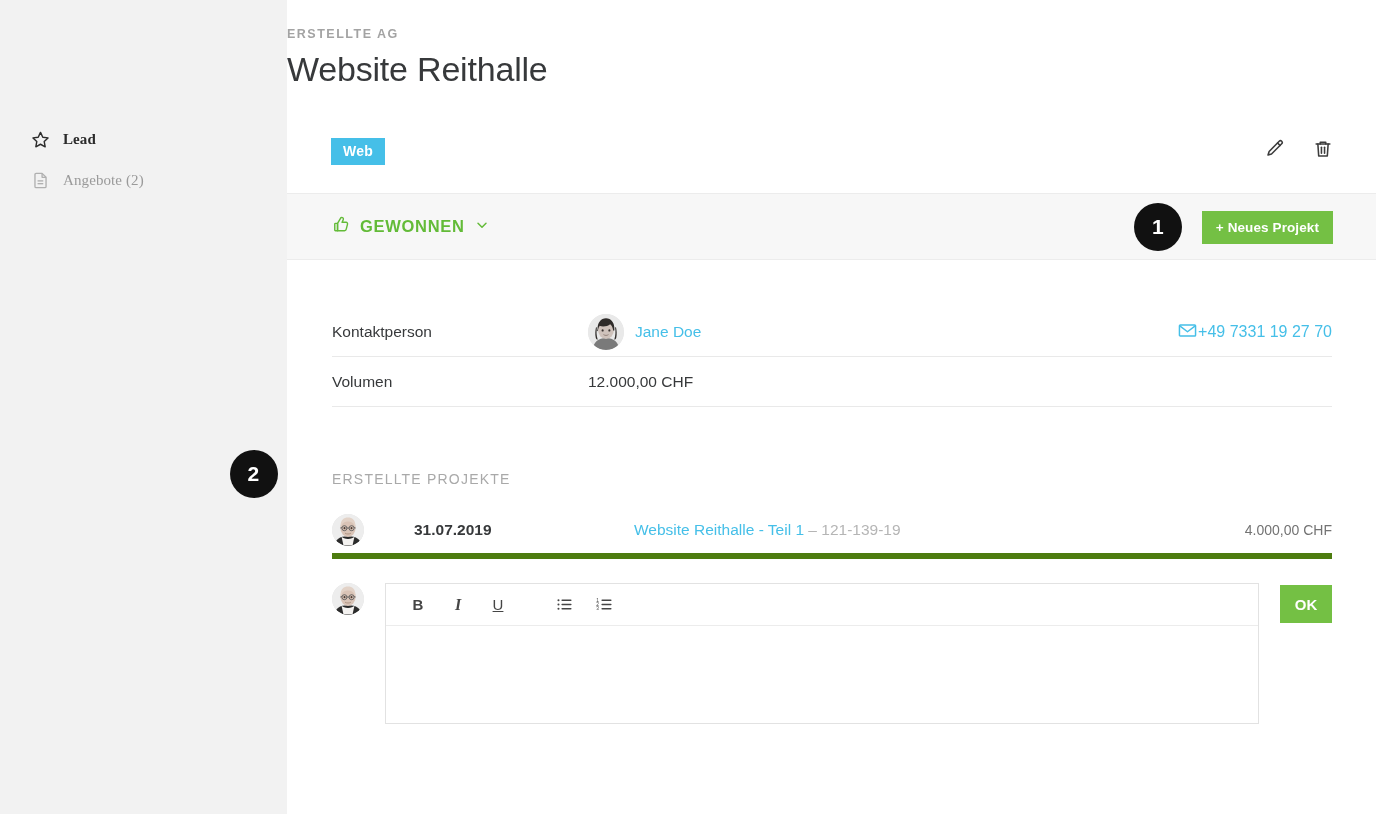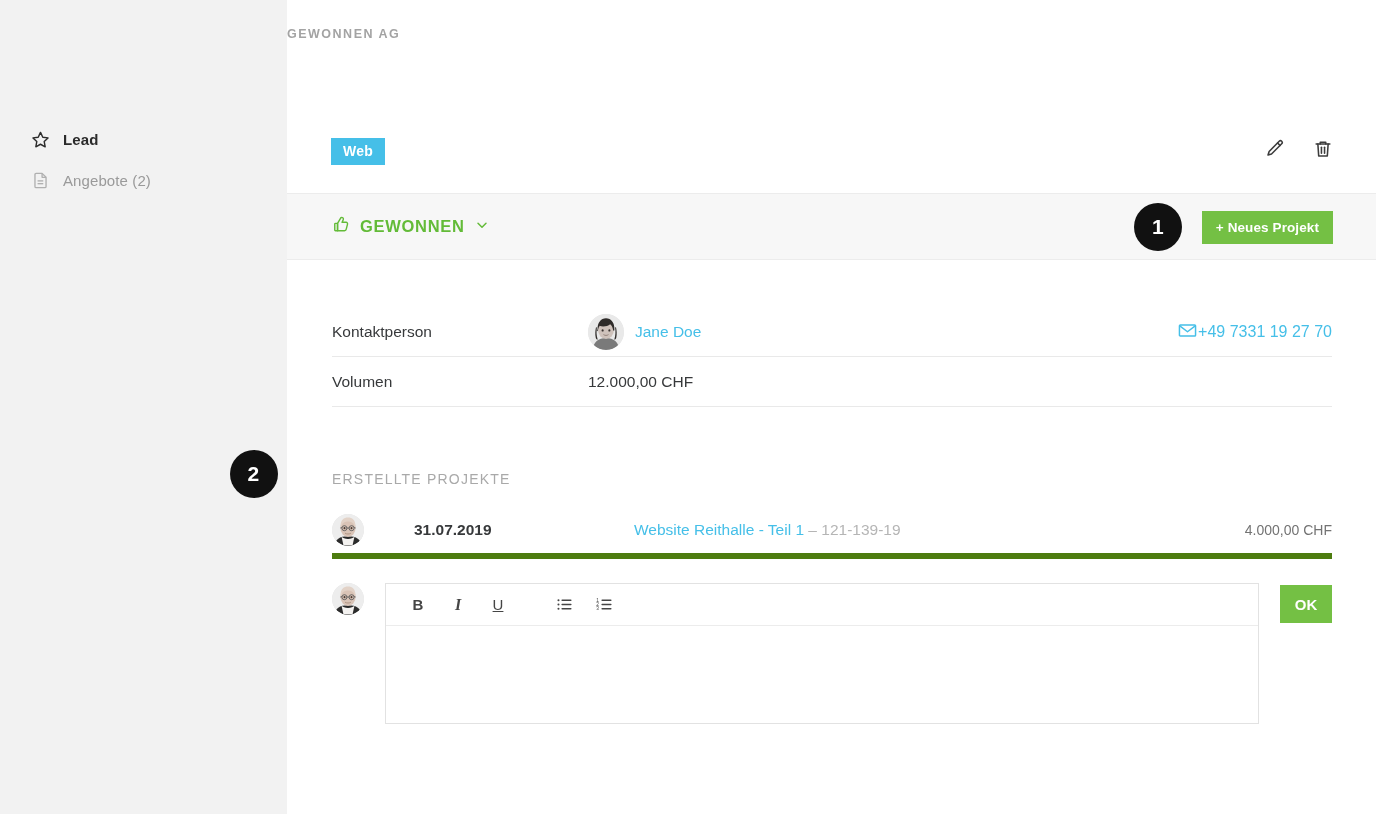--- a/index.html
+++ b/index.html
@@ -19,21 +19,21 @@
   }
   .nav-item {
     display: flex; align-items: center;
     gap: 13px;
     padding-left: 31px;
     height: 30px;
   }
   .nav-item.first { margin-top: 124px; }
   .nav-item.second { margin-top: 11px; }
   .nav-ico { width: 19px; height: 19px; display: block; flex: 0 0 auto; }
-  .nav-label { font-size: 15px; color: #2b2b2b; font-weight: bold; letter-spacing: .1px; }
+  .nav-label { font-size: 15px; color: #2b2b2b; font-weight: bold; letter-spacing: .1px; font-family: Liberation Serif, serif; }
   .nav-label.muted { color: #9a9a9a; font-weight: normal; }
 
   
   .page-head { position: absolute; left: 287px; top: 0; width: 1113px; }
   .company {
     font-size: 12.5px; letter-spacing: 1.5px; color: #a3a3a3;
     font-weight: bold; padding: 27px 0 0 0; margin-left: 0;
   }
   .title {
     font-size: 34px; color: #37393b; font-weight: normal;
@@ -194,21 +194,22 @@
           <line x1="8.3" y1="12.5" x2="15.5" y2="12.5"></line>
           <line x1="8.3" y1="16" x2="15.5" y2="16"></line>
         </svg>
       </span>
       <span class="nav-label muted">Angebote (2)</span>
     </div>
 
   </div>
 
   <div class="page-head">
-    <div class="company">GEWONNEN AG</div>
+    <div class="company">ERSTELLTE AG</div>
+    <div class="title">Website Reithalle</div>
   </div>
 
   <div class="card">
 
     <div class="card-top">
       <span class="tag">Web</span>
       <div class="card-top-actions">
         <span class="icon-btn">
           <svg viewBox="0 0 24 24" width="22" height="22" fill="none" stroke="#3c3c3c" stroke-width="1.7" stroke-linecap="round" stroke-linejoin="round">
             <path d="M16.6 3.6a1.9 1.9 0 0 1 2.7 2.7L8.2 17.4 4.4 18.6l1.2-3.8z"></path>

